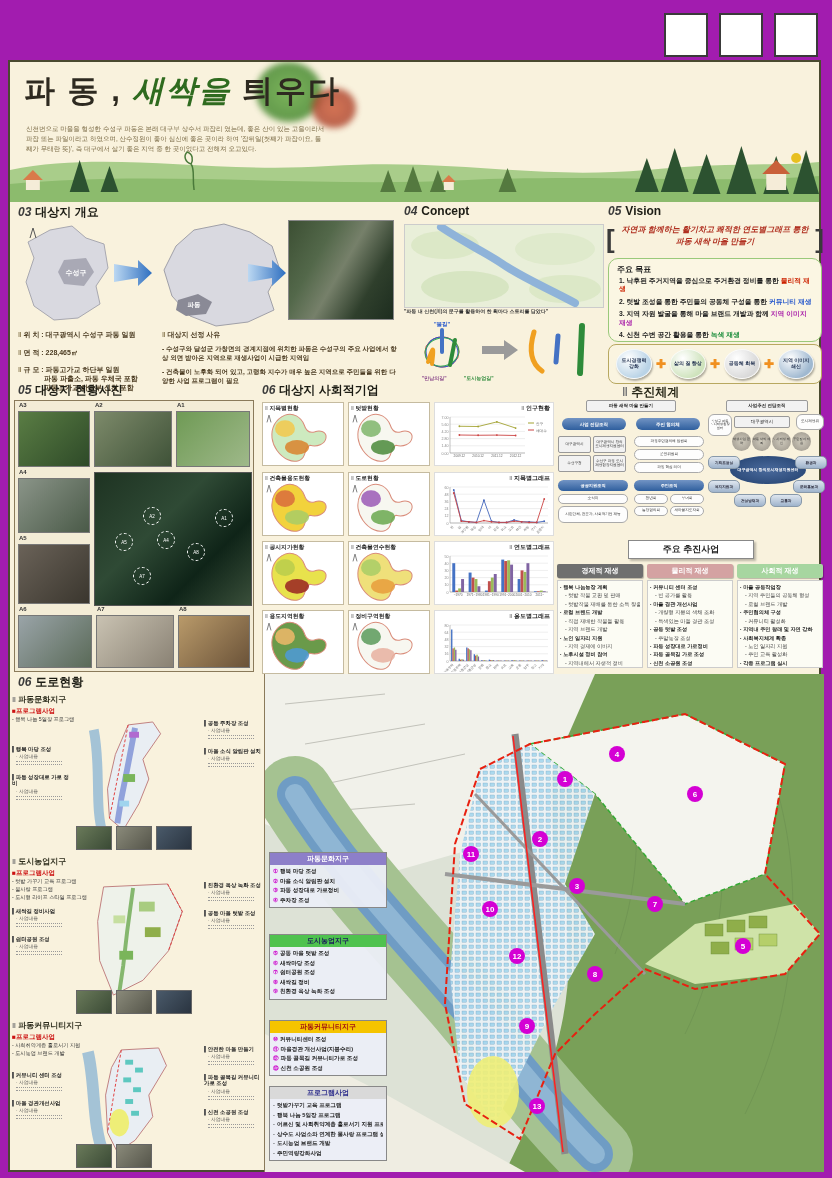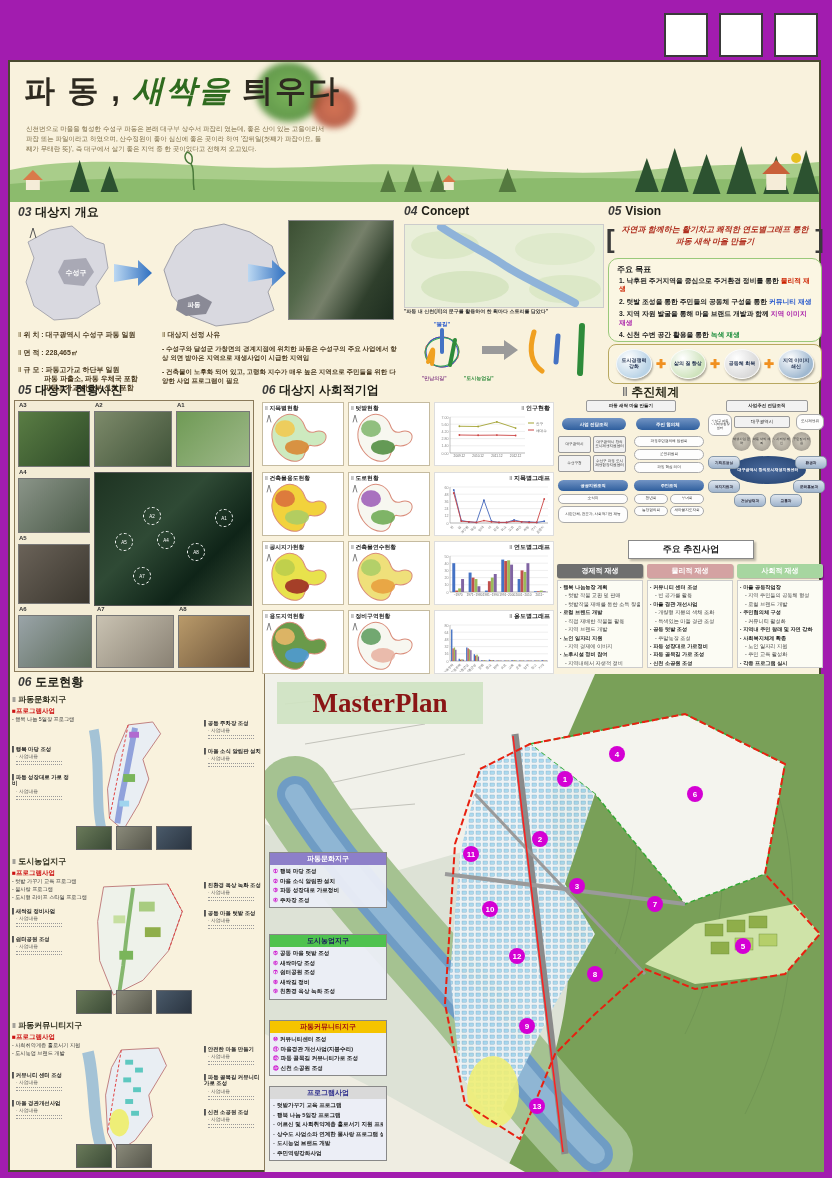--- a/index.html
+++ b/index.html
@@ -1093,21 +1093,20 @@
           <g>
               <circle cx="252" cy="282" r="8" fill="#d400d4"></circle>
               <text x="252" y="285">12</text>
             </g>
           <g>
               <circle cx="272" cy="432" r="8" fill="#d400d4"></circle>
               <text x="272" y="435">13</text>
             </g>
         </g>
       </svg>
-      <div class="mp-title">MasterPlan</div>
 
       <div class="lg-box lg1">
         <div class="lg-head" style="background: rgb(141, 127, 201); color: rgb(255, 255, 255);">파동문화지구</div>
         <div class="lg-items">
 
         <div class="lg-item"><span class="lg-m">①</span><span>행복 마당 조성</span></div>
             <div class="lg-item"><span class="lg-m">②</span><span>마을 소식 알림판 설치</span></div>
             <div class="lg-item"><span class="lg-m">③</span><span>파동 성장대로 가로정비</span></div>
             <div class="lg-item"><span class="lg-m">④</span><span>주차장 조성</span></div>
           </div>

